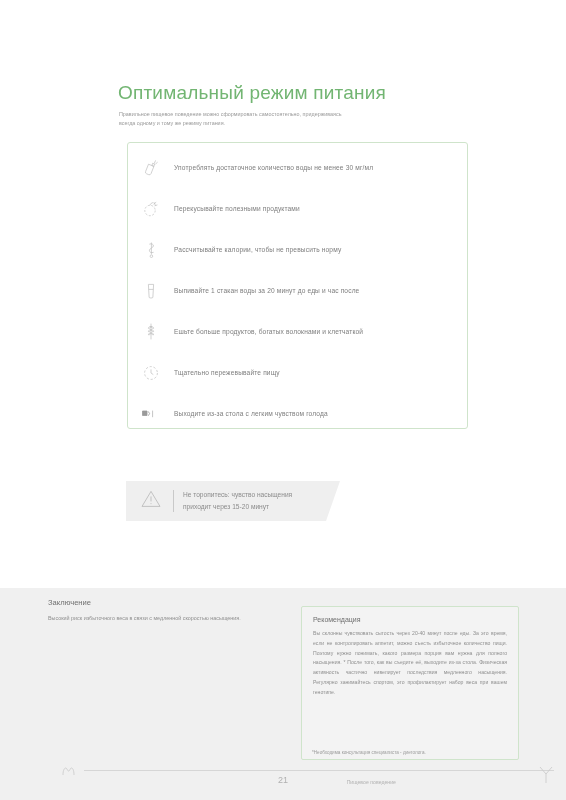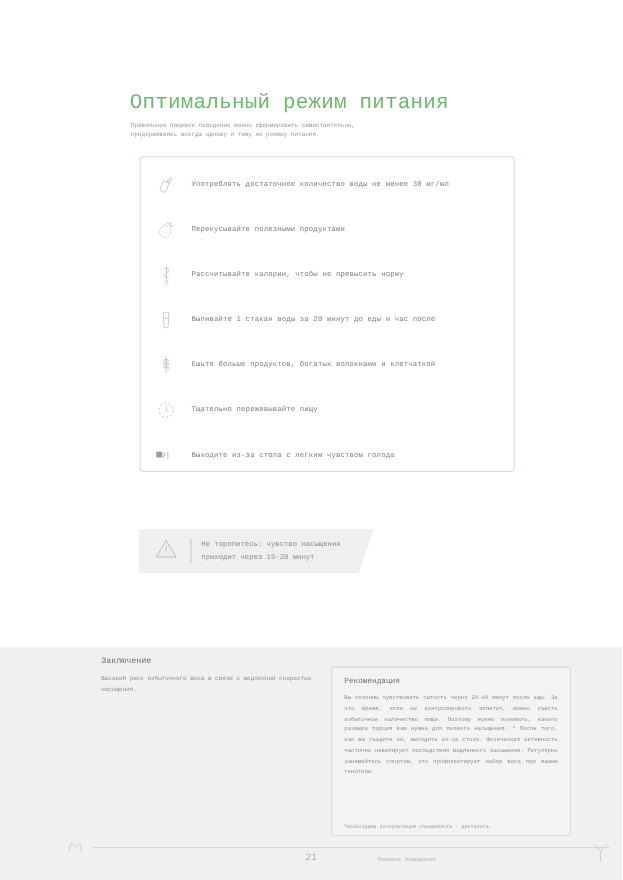--- a/index.html
+++ b/index.html
@@ -2,21 +2,21 @@
 <html><head>
 <meta charset="utf-8">
 <style>
   * { box-sizing: border-box; margin: 0; padding: 0; }
   html, body {
     width: 566px; height: 800px;
     background: #ffffff;
     font-family: "Liberation Sans", sans-serif;
     overflow: hidden;
   }
-  .page { position: relative; width: 452px; height: 800px; background: #ffffff; font-family: Liberation Mono, monospace; }
+  .page { position: relative; width: 452px; height: 800px; background: #ffffff; }
 
   
   .title {
     position: absolute; left: 118px; top: 82px;
     font-size: 19px; font-weight: 400; color: #72b572;
     letter-spacing: .2px; white-space: nowrap;
   }
   .subtitle {
     position: absolute; left: 119px; top: 110px; width: 240px;
     font-size: 5.4px; line-height: 1.75; color: #9a9a9a;
@@ -55,21 +55,21 @@
   .warn .bar {
     width: 1px; height: 22px; background: #c9c9c9; margin: 0 9px 0 11px;
   }
   .warn .wtxt { font-size: 6.6px; line-height: 1.85; color: #8c8c8c; }
 
   
   .band {
     position: absolute; left: 0; top: 588px; width: 566px; height: 212px;
     background: #f0f0f0;
   }
-  .concl { position: absolute; left: 48px; top: 598px; width: 226px; margin-left: 44px; }
+  .concl { position: absolute; left: 48px; top: 598px; width: 226px; }
   .concl h3 {
     font-size: 7.6px; font-weight: 400; color: #6f6f6f; margin-bottom: 6px;
   }
   .concl p { font-size: 5.4px; line-height: 1.85; color: #8f8f8f; }
 
   .reco {
     position: absolute; left: 301px; top: 606px;
     width: 218px; height: 154px;
     border: 1px solid #cfe4cb; border-radius: 2px;
     background: #f3f3f3;

